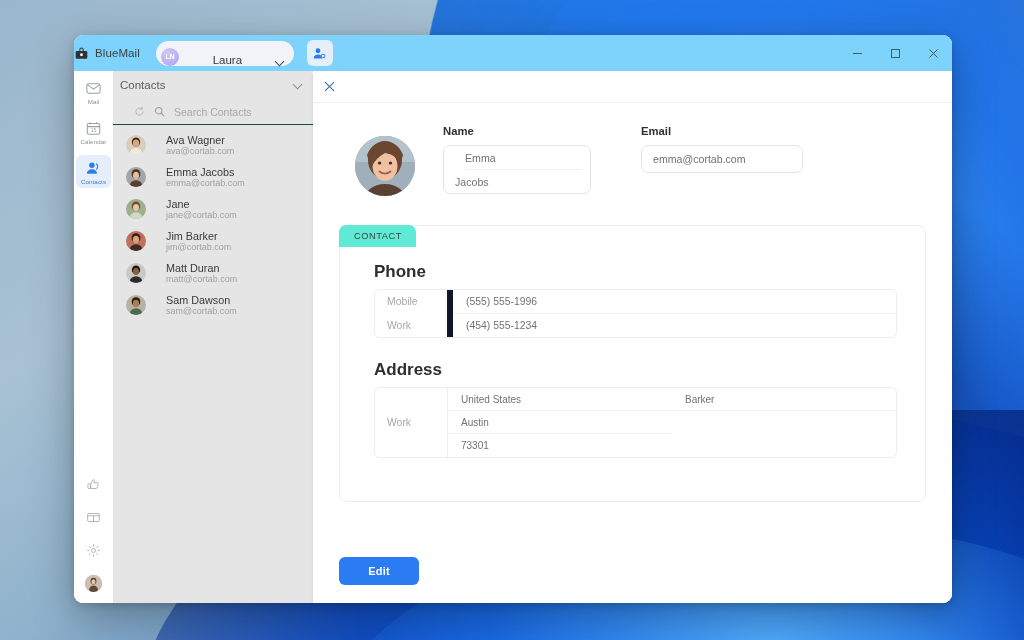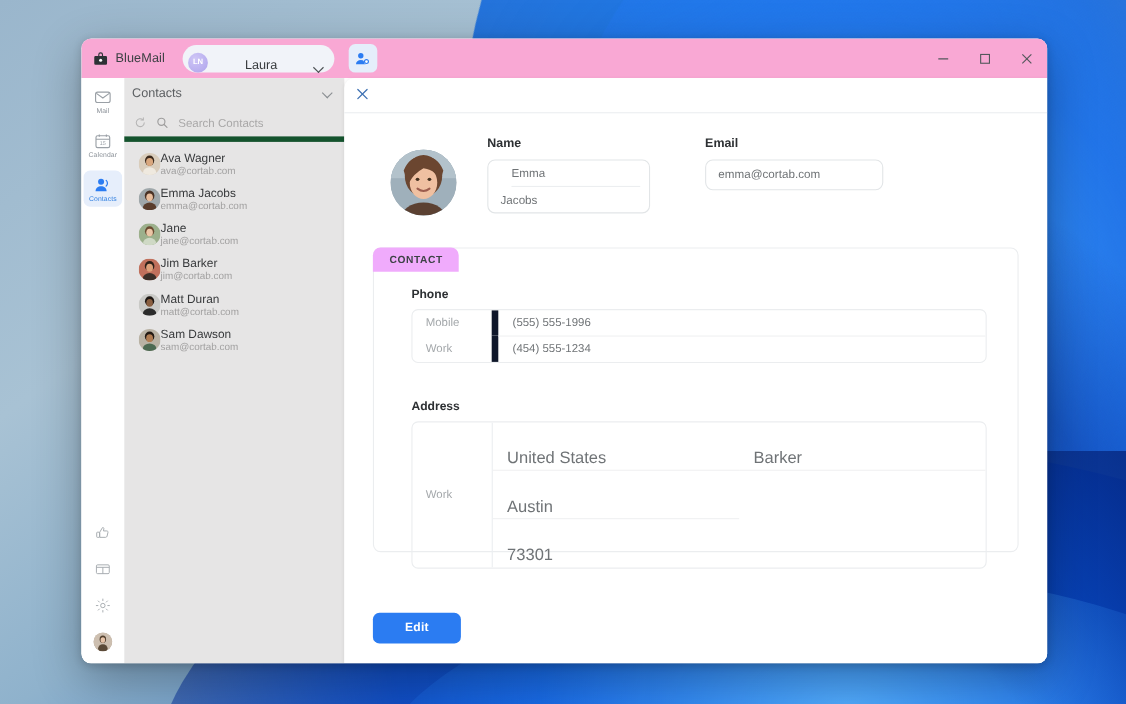--- a/index.html
+++ b/index.html
@@ -32,21 +32,21 @@
 
   
   #app-window{
     position:absolute;left:74px;top:35px;width:878px;height:568px;
     background:#ffffff;border-radius:9px;
     box-shadow:0 14px 44px rgba(0,0,0,.30), 0 2px 8px rgba(0,0,0,.16);
     overflow:hidden;display:flex;flex-direction:column;
   }
   
   .titlebar{height:36px;flex:0 0 36px;display:flex;align-items:center;
-    background:#f9a8d4;padding-left:10px;position:relative;}
+    background:#7dd3fc;position:relative;}
   .brand{display:flex;align-items:center;gap:6px;}
   .brand-mark{width:15px;height:15px;position:relative;}
   .brand-name{font-size:11.5px;color:#3c4043;letter-spacing:.1px;}
   .acct-chip{display:flex;align-items:flex-end;gap:10px;height:25px;padding:0 7px 0 5px;
     margin-left:16px;background:#f1f3f9;border-radius:13px;min-width:126px;}
   .acct-av{width:18px;height:18px;border-radius:50%;
     background:radial-gradient(circle at 35% 30%, #cfc6f6, #aea3ec);
     display:flex;align-items:center;justify-content:center;
     font-size:7px;color:#fff;font-weight:bold;letter-spacing:-.3px;}
   .acct-name{font-size:11.5px;color:#36393d;flex:1;text-align:center;}
@@ -76,25 +76,25 @@
   .rail-avatar{width:17px;height:17px;border-radius:50%;overflow:hidden;
     background:linear-gradient(160deg,#cfc3b4,#9d8d7e);position:relative;}
 
   
   .clist{width:200px;flex:0 0 200px;background:#e6e5e5;display:flex;flex-direction:column;}
   .clist-head{height:28px;display:flex;align-items:center;padding:0 10px 0 7px;}
   .clist-title{font-size:11.5px;color:#5c5f62;flex:1;}
   .chev2{width:10px;height:10px;position:relative;}
   .chev2:after{content:"";position:absolute;left:1px;top:1px;width:6px;height:6px;
     border-right:1.4px solid #8b8f93;border-bottom:1.4px solid #8b8f93;transform:rotate(45deg);}
-  .searchrow{height:25px;display:flex;align-items:center;gap:9px;padding:0 10px 0 9px;
-    border-bottom:5px solid #14532d;}
+  .searchrow{height:25px;display:flex;align-items:center;gap:9px;padding:0 10px 0 21px;
+    border-bottom:1px solid #14532d;}
   .search-ph{font-size:10.5px;color:#a9a8a8;}
   .clist-scroll{flex:1;overflow:hidden;padding-top:4px;}
-  .crow{height:32px;display:flex;align-items:center;gap:0;padding:0 8px 0 13px;}
+  .crow{height:32px;display:flex;align-items:center;gap:20px;padding:0 8px 0 13px;}
   .cav{width:20px;height:20px;border-radius:50%;flex:0 0 20px;overflow:hidden;position:relative;}
   .cmeta{display:flex;flex-direction:column;gap:0px;min-width:0;}
   .cname{font-size:10.8px;color:#37393b;line-height:12px;}
   .cmail{font-size:9px;color:#a2a1a1;line-height:11px;}
 
   
   .sheet{flex:1;background:#ffffff;border-top-left-radius:9px;
     display:flex;flex-direction:column;min-width:0;
     box-shadow:-1px 0 3px rgba(0,0,0,.05);}
   .sheet-head{height:31px;flex:0 0 31px;display:flex;align-items:center;
@@ -111,38 +111,38 @@
   .namebox{width:146px;border:1px solid #e2e5e7;border-radius:7px;padding:0 0 0 0;background:#fff;}
   .namebox .nline{height:23px;display:flex;align-items:center;padding:0 11px;
     font-size:10.6px;color:#6f7376;}
   .namebox .nline.top{border-bottom:1px solid #eceef0;margin:0 8px 0 21px;padding-left:0;}
   .emailbox{width:138px;height:26px;border:1px solid #e2e5e7;border-radius:7px;
     display:flex;align-items:center;padding:0 11px;font-size:10.6px;color:#6f7376;}
 
   .card{margin-top:29px;border:1px solid #ebedef;border-radius:7px;height:275px;
     position:relative;}
   .tabstrip{position:absolute;left:-1px;top:-1px;}
-  .tab{background:#f0abfc;border-top-left-radius:7px;border-top-right-radius:7px;
-    padding:6px 14px 6px 15px;font-size:9.3px;font-weight:bold;color:#3d4246;letter-spacing:.55px;}
+  .tab{background:#5eead4;border-top-left-radius:7px;border-top-right-radius:7px;
+    padding:6px 14px 6px 15px;font-size:9.3px;font-weight:normal;color:#3d4246;letter-spacing:.55px;}
   .card-inner{padding:36px 28px 0 34px;}
-  .sec-title{font-size:11px;font-weight:bold;color:#2d3033;margin-bottom:7px;}
+  .sec-title{font-size:17px;font-weight:bold;color:#2d3033;margin-bottom:7px;}
   .tbl{border:1px solid #ebedef;border-radius:6px;overflow:hidden;}
   .trow{display:flex;align-items:stretch;}
   .tlabel{width:60px;flex:0 0 60px;display:flex;align-items:center;padding-left:12px;
     font-size:10.4px;color:#a4a8ab;border-right:6px solid #0f172a;}
   .tval{flex:1;height:23px;display:flex;align-items:center;padding-left:13px;
     font-size:10.4px;color:#6f7376;}
   .trow + .trow .tval{border-top:1px solid #f0f1f2;}
   .addr-wrap{display:flex;align-items:stretch;}
   .addr-label{width:60px;flex:0 0 60px;display:flex;align-items:center;padding-left:12px;
     font-size:10.4px;color:#a4a8ab;border-right:1px solid #eceef0;}
   .addr-grid{flex:1;display:flex;flex-direction:column;}
   .agrow{display:flex;}
   .acell{height:23px;display:flex;align-items:center;padding-left:13px;
-    font-size:15px;color:#6f7376;width:50%;box-sizing:border-box;margin-top:21px;}
+    font-size:10px;color:#6f7376;width:50%;box-sizing:border-box;}
   .acell.sep{border-bottom:1px solid #f0f1f2;}
   .acell.noline{border-bottom:none;}
   .sheet-foot{flex:0 0 64px;display:flex;align-items:center;padding-left:26px;}
   .edit-btn{width:80px;height:28px;background:#2b7cf2;border-radius:6px;
     display:flex;align-items:center;justify-content:center;
     font-size:11px;font-weight:bold;color:#ffffff;letter-spacing:.2px;}
 </style>
 </head>
 <body>
 
@@ -427,21 +427,21 @@
                 <div class="trow">
                   <div class="tlabel">Mobile</div>
                   <div class="tval">(555) 555-1996</div>
                 </div>
                 <div class="trow">
                   <div class="tlabel">Work</div>
                   <div class="tval">(454) 555-1234</div>
                 </div>
               </div>
 
-              <div class="sec-title" style="margin-top:34px;">Address</div>
+              <div class="sec-title" style="margin-top:22px;">Address</div>
               <div class="tbl">
                 <div class="addr-wrap">
                   <div class="addr-label">Work</div>
                   <div class="addr-grid">
                     <div class="agrow">
                       <div class="acell sep">United States</div>
                       <div class="acell sep">Barker</div>
                     </div>
                     <div class="agrow">
                       <div class="acell sep">Austin</div>

